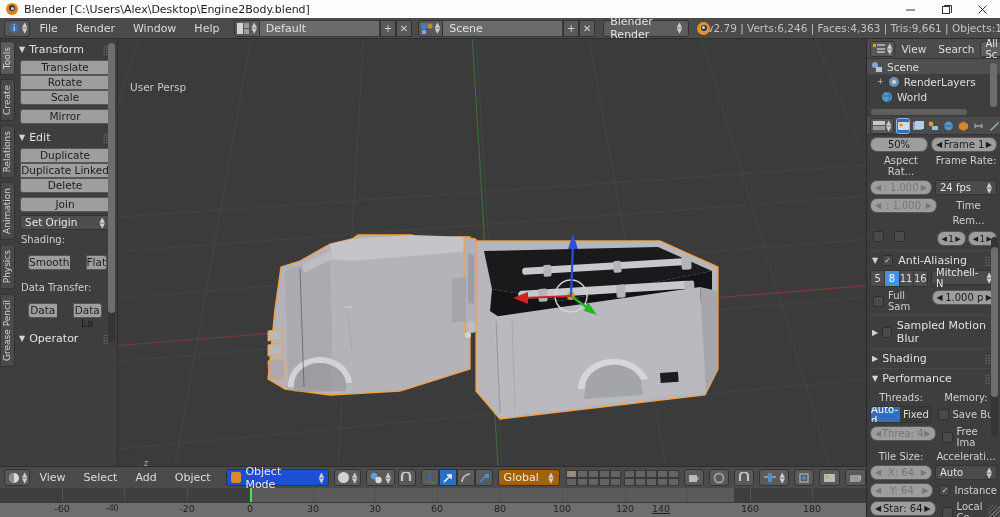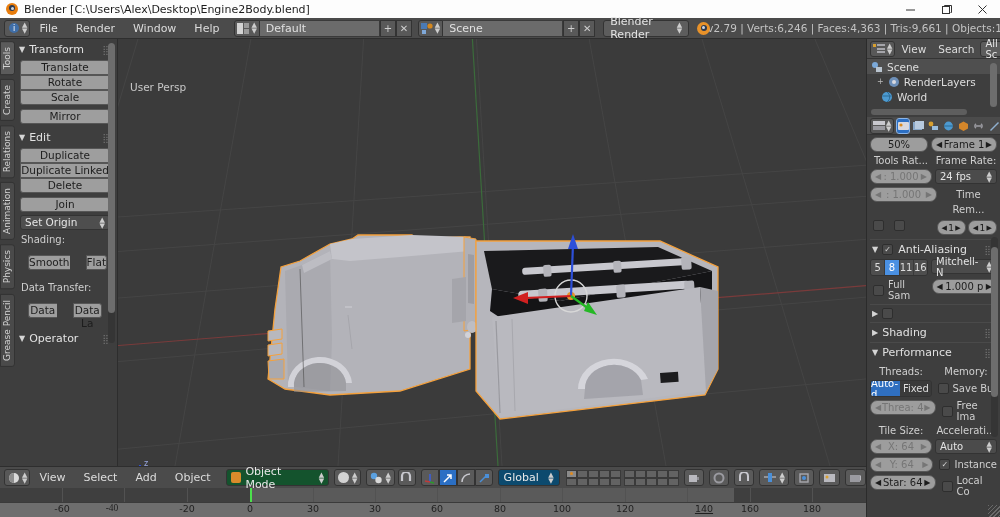--- a/index.html
+++ b/index.html
@@ -145,40 +145,40 @@
   }
 
   
   .vp-header {
     position:absolute; left:0; top:466px; width:866px; height:22px;
     background:#4b4b4b; display:flex; align-items:center;
     border-top:1px solid #2e2e2e;
   }
   .vph-menu { padding:0 9px; font-size:11px; color:#dcdcdc; height:22px; line-height:22px;}
   .mode-sel {
-    height:17px; background:#14532d; border:1px solid #333; border-radius:3px;
+    height:17px; background:#1d4ed8; border:1px solid #333; border-radius:3px;
     display:flex; align-items:center; padding:0 4px; margin-left:6px; color:#e8e8e8;
     font-size:11px; gap:4px;
   }
   .cube-ic { width:11px; height:11px; background:#d98b2b; border-radius:2px; }
   .mini-btn {
     height:17px; background:#5a5a5a; border:1px solid #333; border-radius:3px;
     display:flex; align-items:center; padding:0 3px; margin-left:5px; gap:2px;
   }
   .circ { width:11px; height:11px; border-radius:50%; background:#d2d2d2; }
   .manip-grp { display:flex; margin-left:5px; }
   .manip-btn {
     width:18px; height:17px; background:#5a5a5a; border:1px solid #333;
     display:flex; align-items:center; justify-content:center;
   }
   .manip-btn.on { background:#2b6fc4; }
   .manip-btn:first-child { border-radius:3px 0 0 3px; }
   .manip-btn:last-child { border-radius:0 3px 3px 0; }
   .global-sel {
-    height:17px; background:#0c4a6e; border:1px solid #333; border-radius:3px;
+    height:17px; background:#a16207; border:1px solid #333; border-radius:3px;
     display:flex; align-items:center; padding:0 5px; margin-left:5px;
     color:#e8e8e8; font-size:11px; gap:4px; min-width:62px; justify-content:space-between;
   }
   .layer-grid { display:flex; margin-left:6px; gap:3px;}
   .layer-blk { display:flex; }
   .layer-cell {
     width:11px; height:8px; background:#636363; border:1px solid #3a3a3a;
   }
   .layer-cell.act { background:#8a8a8a; }
   .layer-cell.has::after {
@@ -745,21 +745,21 @@
       <div class="tick" style="left:62px;">-60</div>
       <div class="tick" style="left:112px;font-family:Liberation Serif, serif;">-40</div>
       <div class="tick" style="left:187px;">-20</div>
       <div class="tick" style="left:250px;">0</div>
       <div class="tick" style="left:313px;">30</div>
       <div class="tick" style="left:375px;">30</div>
       <div class="tick" style="left:437px;">60</div>
       <div class="tick" style="left:500px;">80</div>
       <div class="tick" style="left:562px;">100</div>
       <div class="tick" style="left:625px;">120</div>
-      <div class="tick" style="left:704px;text-decoration:underline;">140</div>
+      <div class="tick" style="left:661px;text-decoration:underline;">140</div>
       <div class="tick" style="left:750px;">160</div>
       <div class="tick" style="left:812px;">180</div>
 
     </div>
   </div>
 
   <div class="outliner">
     <div class="out-hdr">
       <div class="out-sel">
         <svg width="13" height="11">
@@ -862,21 +862,21 @@
       <div class="prow">
         <div class="pfield">50%</div>
         <div class="pfield arrows">
           <span style="font-size:8px;">◀</span>
           <span class="v">Framе 1</span>
           <span style="font-size:8px;">▶</span>
         </div>
       </div>
 
       <div class="prow">
-        <div class="plbl" style="text-align:center;">Tools Rat...</div>
+        <div class="plbl" style="text-align:center;">Aspect Rat...</div>
         <div class="plbl" style="text-align:center;">Frame Rate:</div>
       </div>
 
       <div class="prow">
         <div class="pfield arrows disabled">
           <span style="font-size:8px;">◀</span>
           <span class="v">: 1.000</span>
           <span style="font-size:8px;">▶</span>
         </div>
         <div class="pfield dark">
@@ -939,20 +939,21 @@
         <div class="pfield arrows" style="flex:1;">
           <span style="font-size:8px;">◀</span>
           <span class="v">1.000 p</span>
           <span style="font-size:8px;">▶</span>
         </div>
       </div>
 
       <div class="psec">
         <span class="tri">▶</span>
         <span class="pck" style="margin-right:5px;"></span>
+        <span>Sampled Motion Blur</span>
       </div>
       <div class="psec">
         <span class="tri">▶</span>
         <span>Shading</span>
         <span class="dots">⣿</span>
       </div>
       <div class="psec">
         <span class="tri">▼</span>
         <span>Performance</span>
         <span class="dots">⣿</span>

